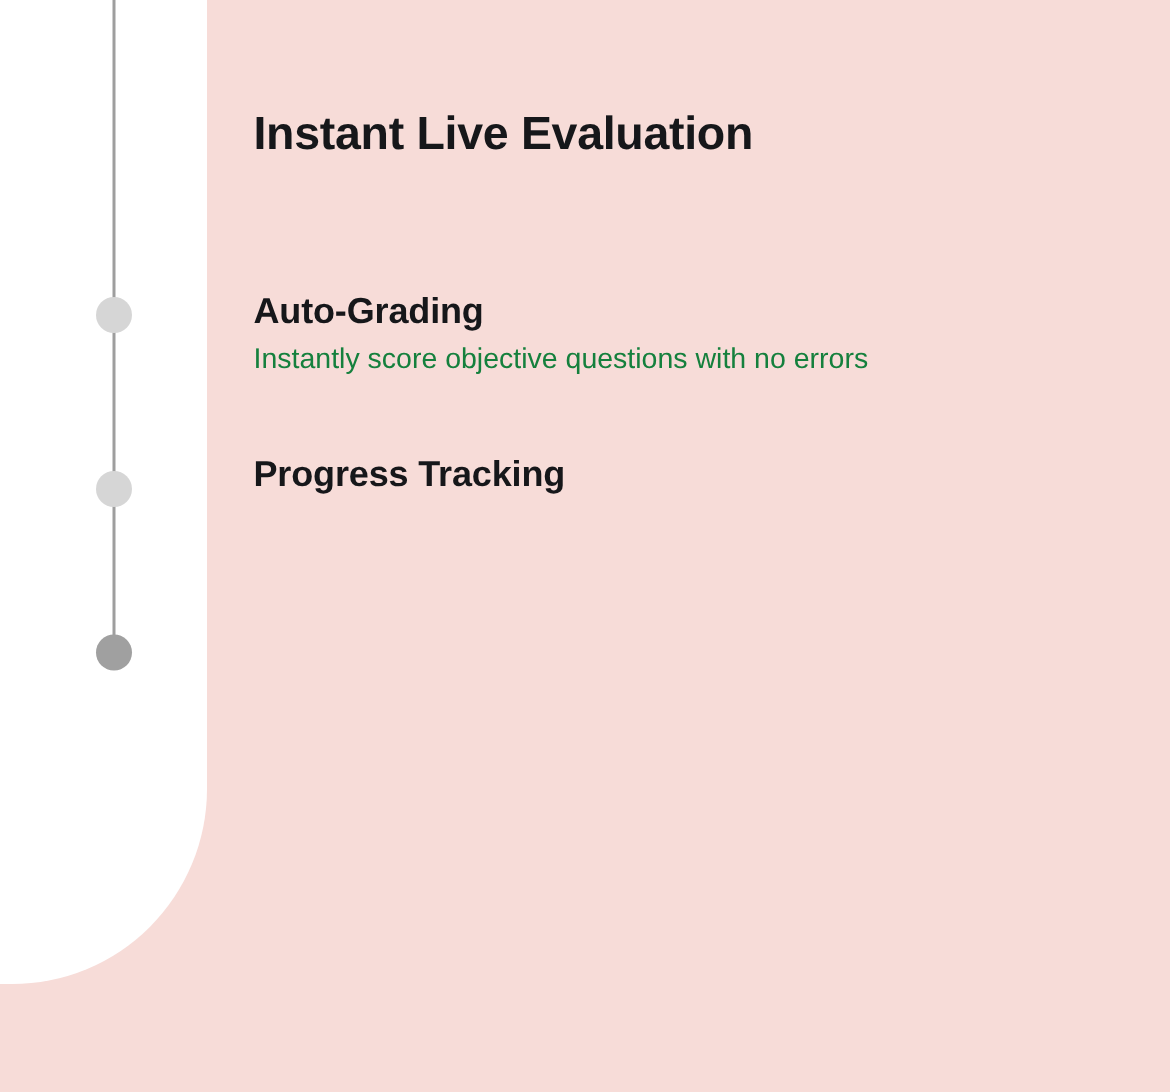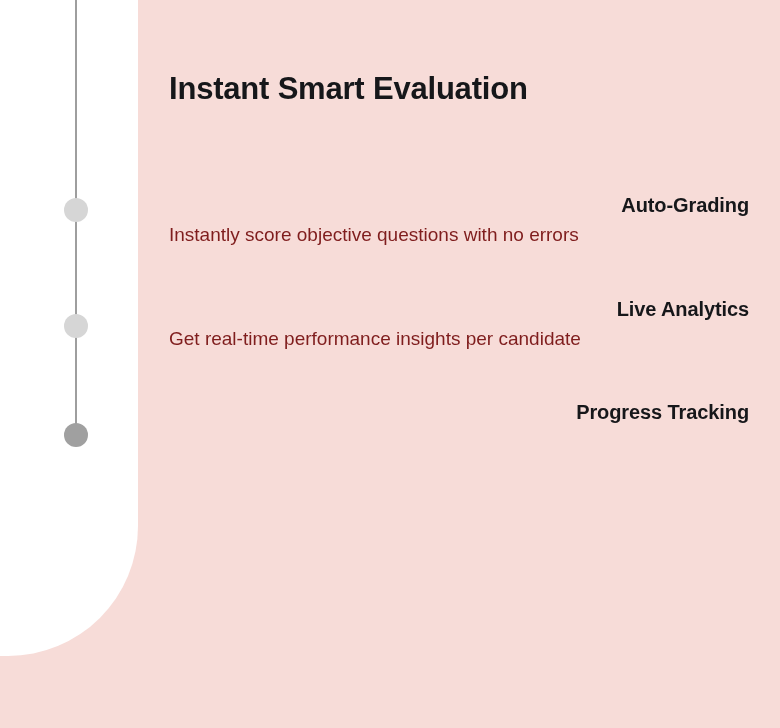--- a/index.html
+++ b/index.html
@@ -88,66 +88,61 @@
 
   .feature-item {
     margin: 0 0 49px 0;
   }
   .feature-item:last-child {
     margin-bottom: 16px;
   }
 
   .feature-title {
     margin: 0 0 5px 0;
-    font-size: 20px;
+    font-size: 24px;
     font-weight: 700;
     letter-spacing: -0.1px;
     color: #16171a;
     line-height: 1.25;
     white-space: nowrap;
-    text-align: right;
   }
 
   .feature-desc {
     margin: 0;
     font-size: 19px;
     font-weight: 400;
-    color: #7f1d1d;
+    color: #15803d;
     line-height: 1.3;
     white-space: nowrap;
   }
 </style>
 </head>
 <body>
 
 <div class="slide" style="background: rgb(247, 220, 216);">
 
   <div class="white-panel" style="background: rgb(255, 255, 255);"></div>
 
   <div class="timeline-line" style="background: rgb(158, 158, 158);"></div>
 
   <div class="timeline-dot d1" style="background: rgb(214, 214, 214);"></div>
   <div class="timeline-dot d2" style="background: rgb(214, 214, 214);"></div>
   <div class="timeline-dot d3" style="background: rgb(160, 160, 160);"></div>
 
   <div class="content">
 
-    <h1 class="headline">Instant Smart Evaluation</h1>
+    <h1 class="headline">Instant Live Evaluation</h1>
 
     <ul class="feature-list">
 
       <li class="feature-item">
         <p class="feature-title">Auto-Grading</p>
         <p class="feature-desc">Instantly score objective questions with no errors</p>
       </li>
 
-      <li class="feature-item">
-        <p class="feature-title">Live Analytics</p>
-        <p class="feature-desc">Get real-time performance insights per candidate</p>
-      </li>
 
       <li class="feature-item">
         <p class="feature-title">Progress Tracking</p>
       </li>
 
     </ul>
 
   </div>
 
 </div>

